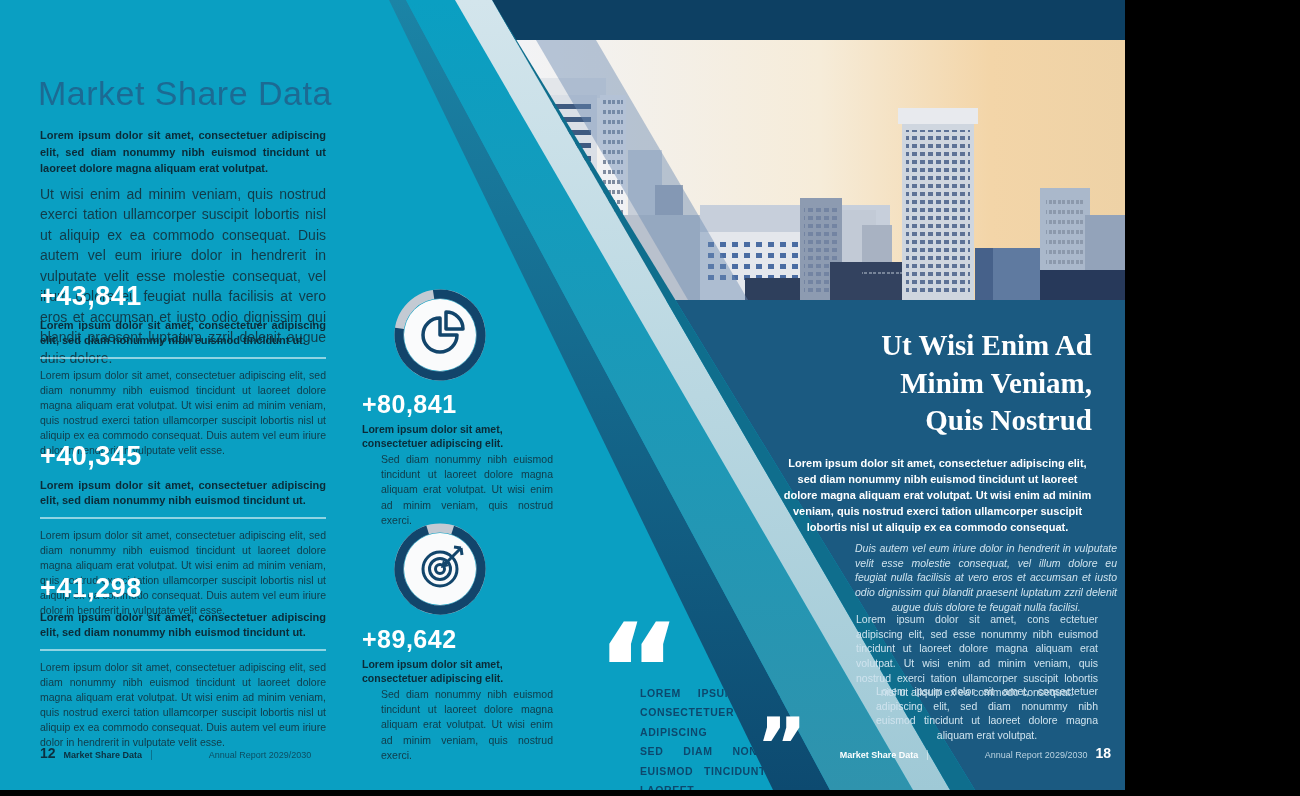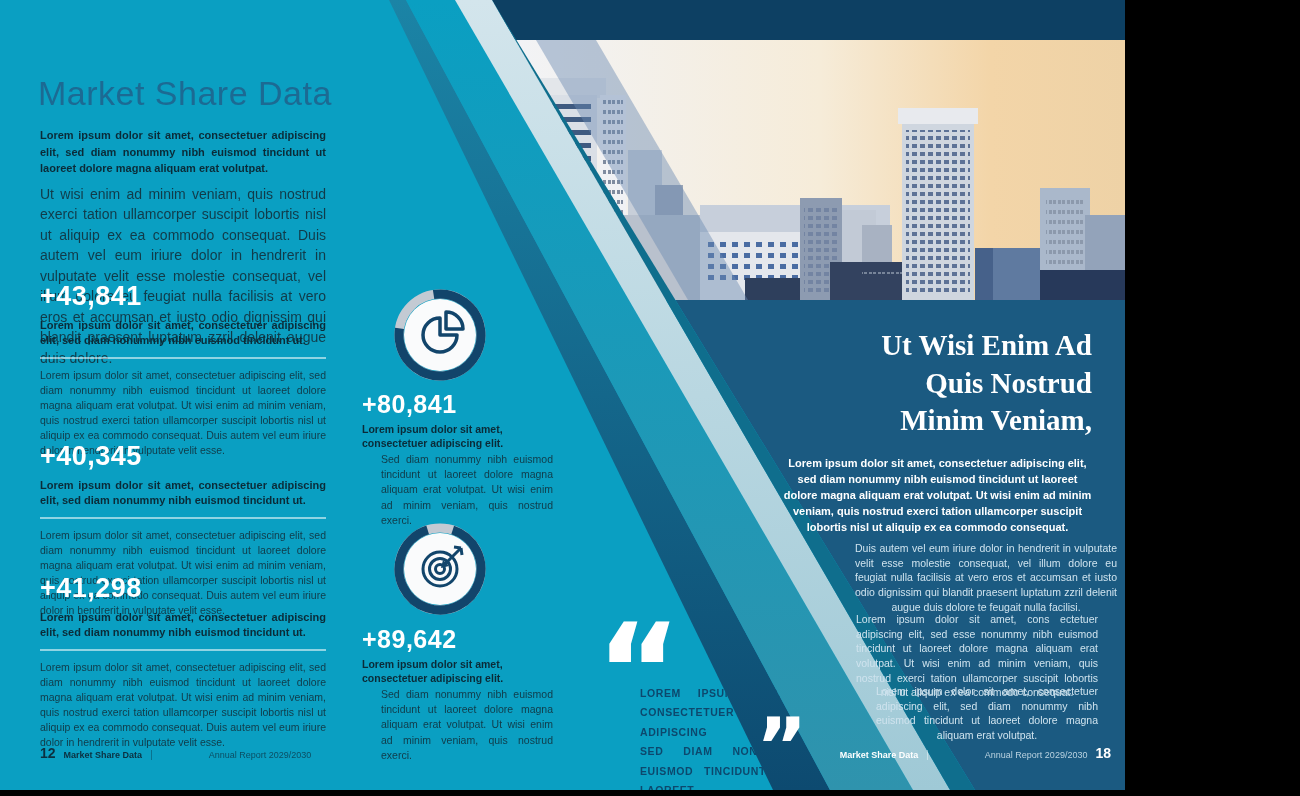--- a/index.html
+++ b/index.html
@@ -21,21 +21,21 @@
   .stat-hr{margin:8px 0 9px 0;border:none;border-top:2px solid rgba(255,255,255,.55);}
   .stat-body{font-size:10.5px;color:#113b49;line-height:1.43;text-align:justify;}
 
   .mid-val{font-size:25px;font-weight:800;color:#fff;letter-spacing:.5px;}
   .mid-lead{width:172px;font-size:10.5px;font-weight:700;color:#0b2b38;line-height:1.38;}
   .mid-body{width:172px;font-size:10.5px;color:#113b49;line-height:1.45;text-align:justify;margin-left:19px;}
 
   #heading{left:760px;width:332px;top:327px;text-align:right;font-size:29px;font-weight:700;color:#fff;line-height:1.3;font-family:Liberation Serif, serif;}
   #rp-bold{left:780px;width:315px;top:456px;font-size:11px;font-weight:700;color:#fff;line-height:1.45;text-align:center;}
   .rp{font-size:10.5px;color:#cfe3ee;line-height:1.4;text-align:justify;text-align-last:center;}
-  #rp1{left:855px;width:262px;top:541px;}
+  #rp1{left:855px;width:262px;top:541px;font-style:italic;}
   #rp2{left:856px;width:242px;top:612px;}
   #rp3{left:876px;width:222px;top:684px;}
 
   .footer{position:absolute;top:745px;display:flex;align-items:baseline;gap:8px;z-index:3;}
   #footer-left{left:40px;}
   #footer-right{right:14px;}
   .f-num{font-size:14px;font-weight:800;}
   .f-name{font-size:9px;font-weight:700;}
   .f-sep{font-size:10px;}
   .f-sub{font-size:9px;margin-left:48px;}
@@ -215,22 +215,22 @@
   </div>
   <div class="txt mid-val" style="left:362px;top:625px">+89,642</div>
   <div class="txt mid-lead" style="left:362px;top:657px">Lorem ipsum dolor sit amet, consectetuer adipiscing elit.</div>
   <div class="txt mid-body" style="left:362px;top:687px">Sed diam nonummy nibh euismod tincidunt ut laoreet dolore magna aliquam erat volutpat. Ut wisi enim ad minim veniam, quis nostrud exerci.</div>
 
   <div id="quote-open" class="qmark">“</div>
   <div id="quote-close" class="qmark">”</div>
 
   <div id="heading" class="txt">
     <div>Ut Wisi Enim Ad</div>
+    <div>Minim Veniam,</div>
     <div>Quis Nostrud</div>
-    <div>Minim Veniam,</div>
   </div>
   <div id="rp-bold" class="txt">Lorem ipsum dolor sit amet, consectetuer adipiscing elit, sed diam nonummy nibh euismod tincidunt ut laoreet dolore magna aliquam erat volutpat. Ut wisi enim ad minim veniam, quis nostrud exerci tation ullamcorper suscipit lobortis nisl ut aliquip ex ea commodo consequat.</div>
   <div id="rp1" class="txt rp">Duis autem vel eum iriure dolor in hendrerit in vulputate velit esse molestie consequat, vel illum dolore eu feugiat nulla facilisis at vero eros et accumsan et iusto odio dignissim qui blandit praesent luptatum zzril delenit augue duis dolore te feugait nulla facilisi.</div>
   <div id="rp2" class="txt rp">Lorem ipsum dolor sit amet, cons ectetuer adipiscing elit, sed esse nonummy nibh euismod tincidunt ut laoreet dolore magna aliquam erat volutpat. Ut wisi enim ad minim veniam, quis nostrud exerci tation ullamcorper suscipit lobortis nisl ut aliquip ex ea commodo consequat.</div>
   <div id="rp3" class="txt rp">Lorem ipsum dolor sit amet, consectetuer adipiscing elit, sed diam nonummy nibh euismod tincidunt ut laoreet dolore magna aliquam erat volutpat.</div>
 
   <div id="footer-right" class="footer">
     <span class="f-name">Market Share Data</span>
     <span class="f-sep">|</span>
     <span class="f-sub">Annual Report 2029/2030</span>

